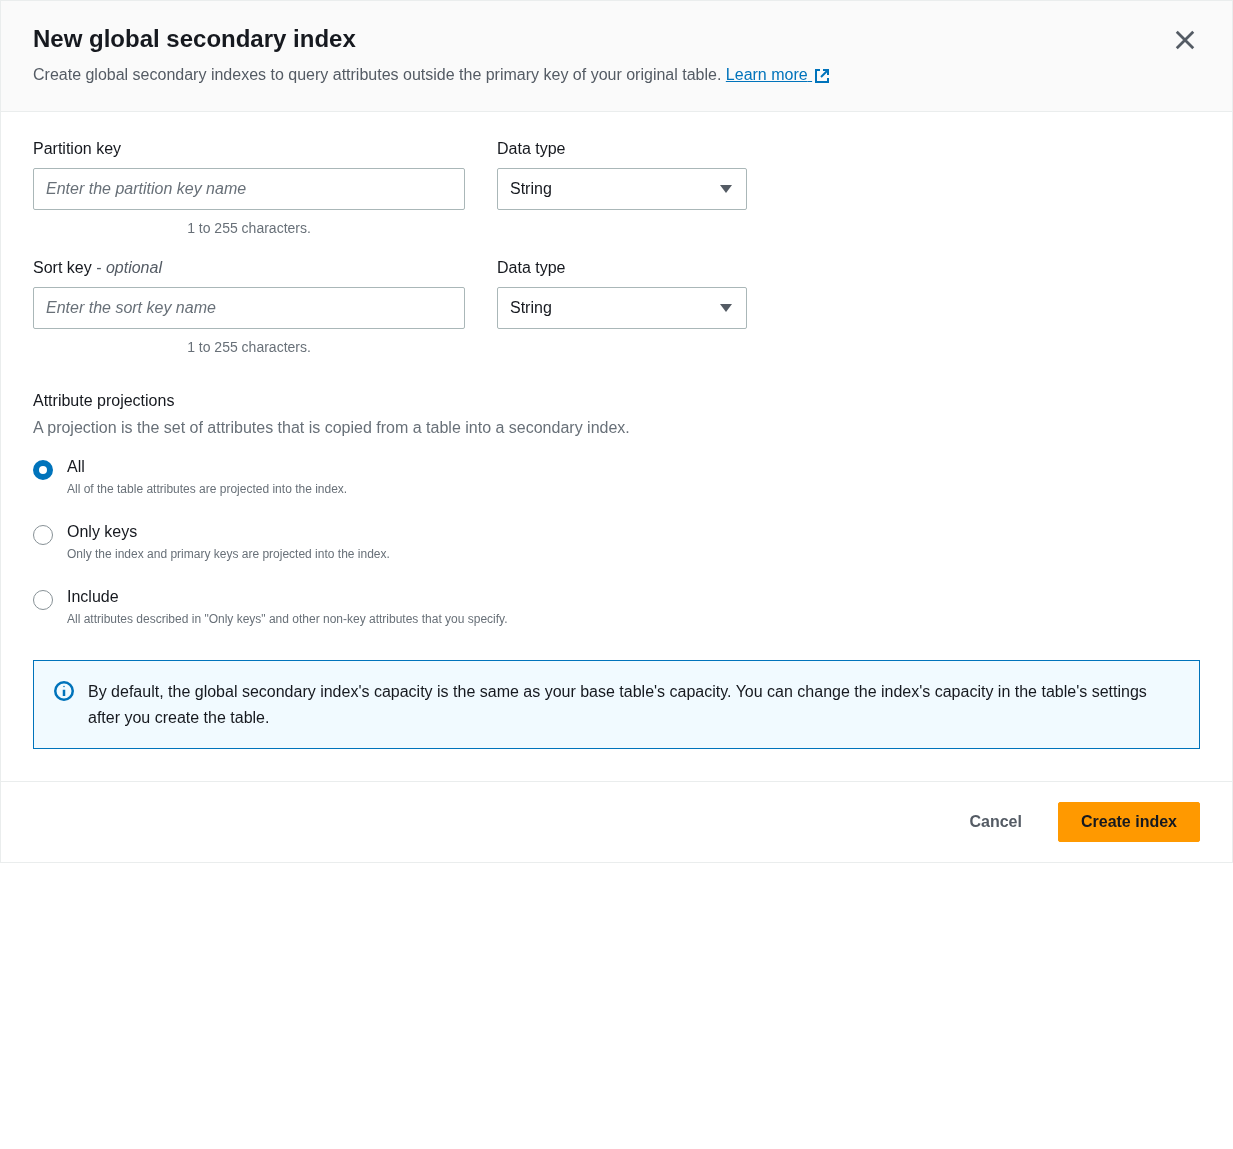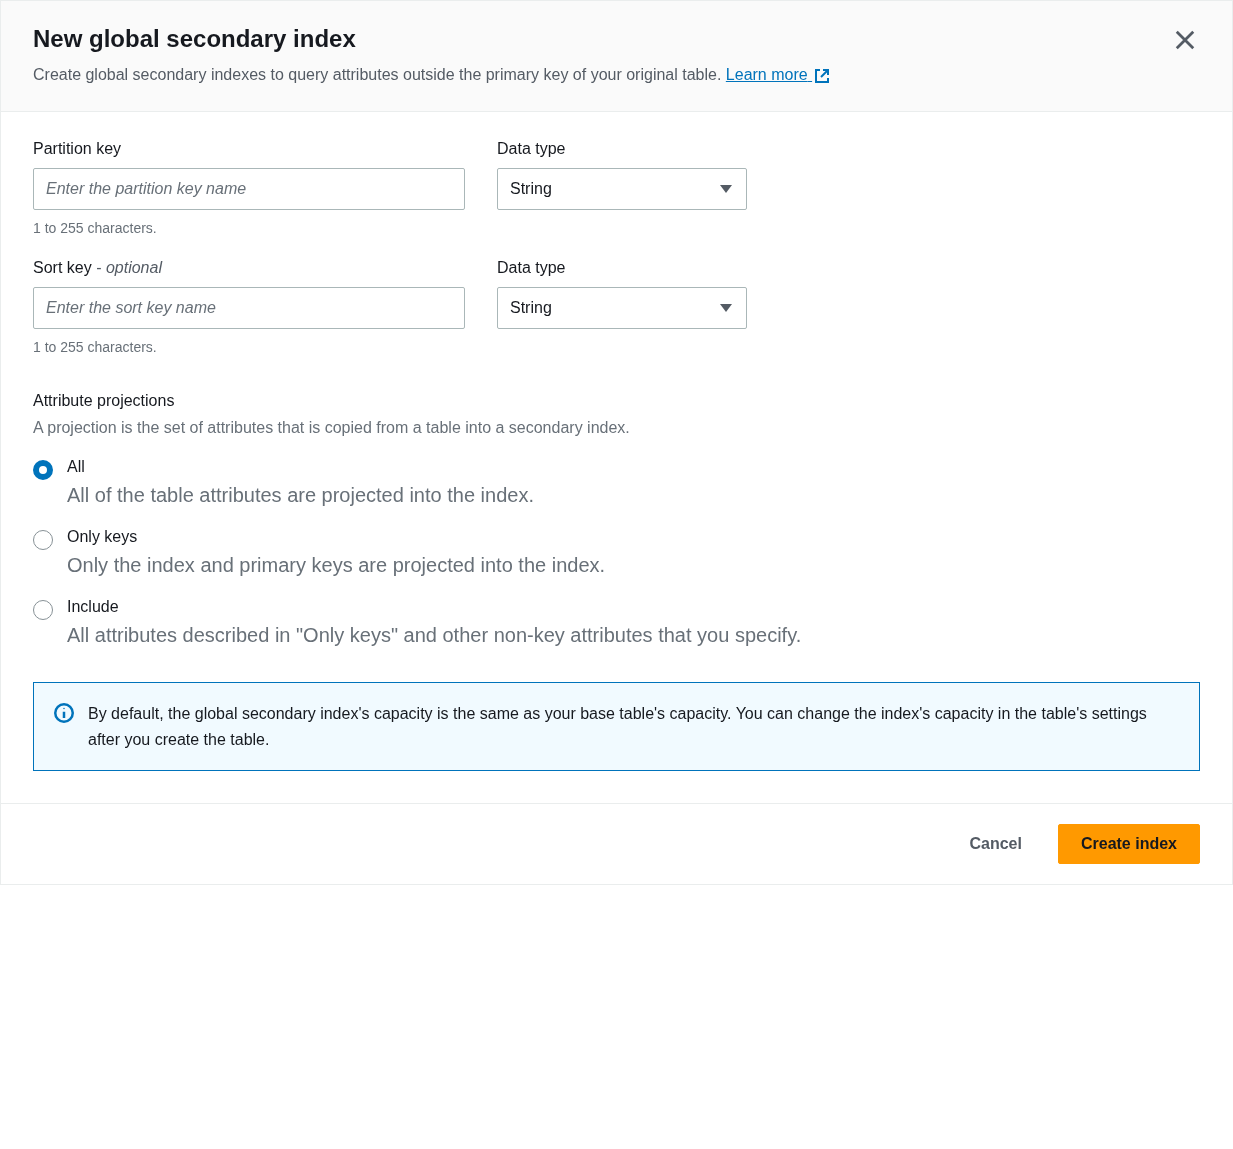--- a/index.html
+++ b/index.html
@@ -105,50 +105,51 @@
       border-right: 6px solid transparent;
       border-top: 8px solid #545b64;
       margin-right: 2px;
     }
     .hint {
       font-size: 14px;
       color: #687078;
       margin-top: 8px;
       line-height: 1.5;
       max-width: 432px;
+      text-align: center;
     }
     .section-title {
       font-size: 16px;
       color: #16191f;
       margin-bottom: 6px;
     }
     .section-desc {
       font-size: 16px;
       color: #687078;
       margin-bottom: 18px;
       line-height: 1.5;
     }
-    .radio-group { display: flex; flex-direction: column; gap: 18px; }
+    .radio-group { display: flex; flex-direction: column; gap: 25px; }
     .radio-item { display: flex; gap: 14px; align-items: flex-start; }
     .radio-input {
       width: 20px; height: 20px;
       border: 1px solid #879196;
       border-radius: 50%;
       margin-top: 2px;
       flex-shrink: 0;
       position: relative;
       cursor: pointer;
       background: #fff;
     }
     .radio-input.checked {
       border: 6px solid #0073bb;
     }
     .radio-content { }
     .radio-label { font-size: 16px; color: #16191f; }
-    .radio-desc { font-size: 20px; color: #687078; margin-top: 4px; line-height: 1.5; }
+    .radio-desc { font-size: 12px; color: #687078; margin-top: 4px; line-height: 1.5; }
     .info-box {
       border: 1px solid #0073bb;
       background: #f1faff;
       border-radius: 0;
       padding: 18px 20px;
       display: flex;
       gap: 14px;
       margin-top: 32px;
     }
     .info-icon {

